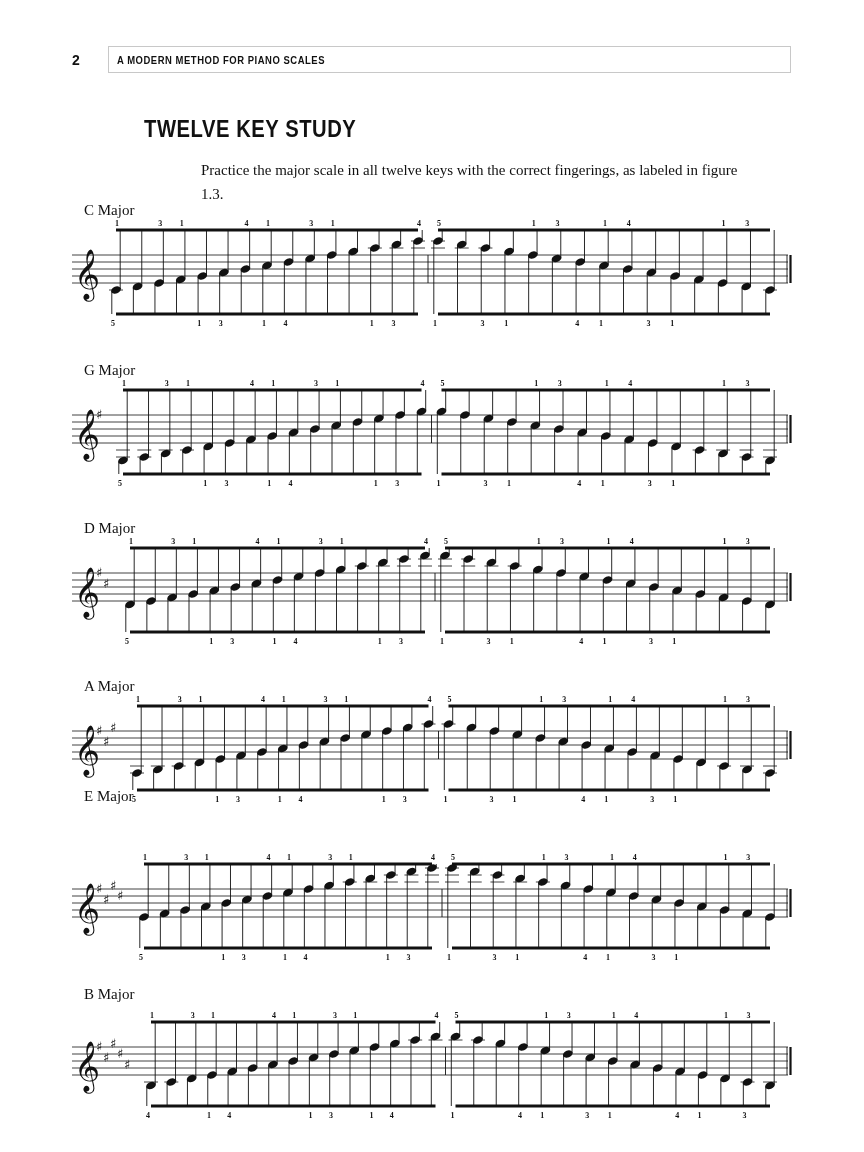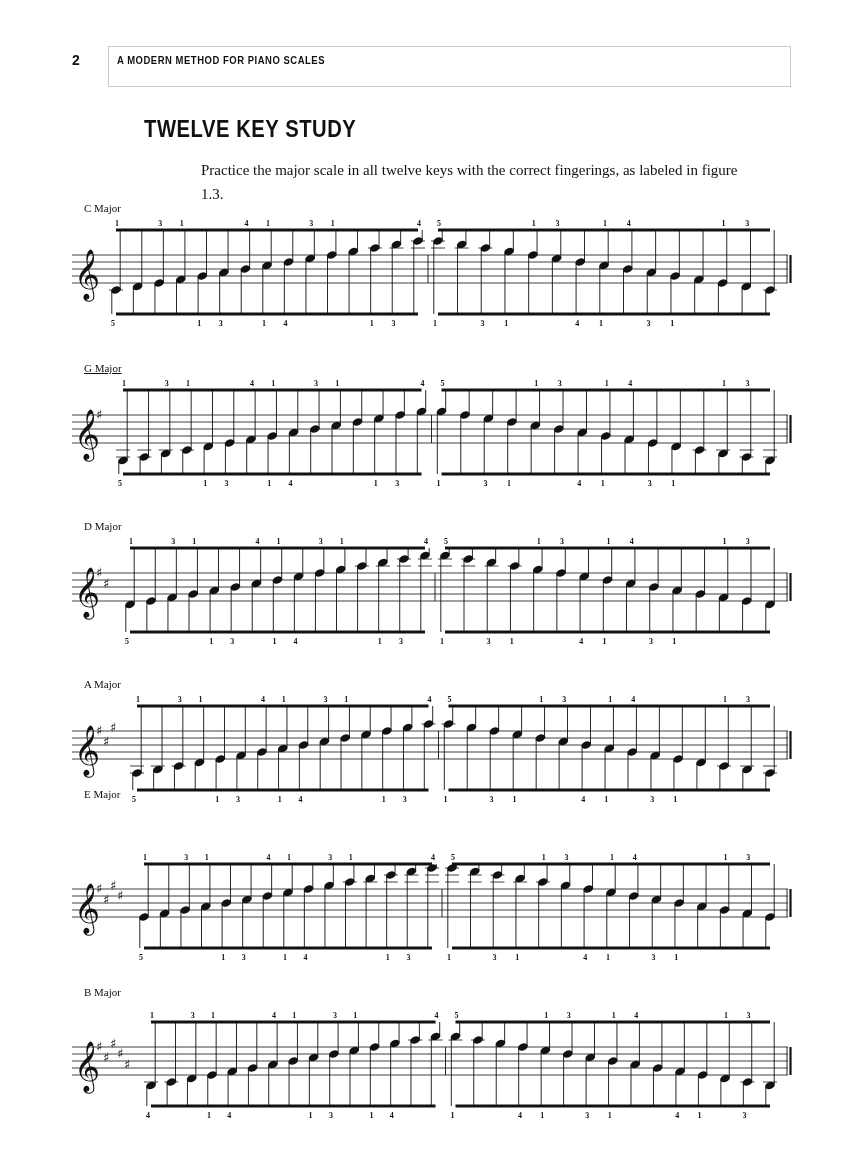--- a/index.html
+++ b/index.html
@@ -1,22 +1,22 @@
 <!DOCTYPE html>
 <html><head>
 <meta charset="utf-8">
 <style>
   html, body { margin: 0; padding: 0; background: #ffffff; }
   body { width: 864px; height: 1152px; position: relative; overflow: hidden; font-family: "Liberation Serif", serif; color: #111; }
   .page-number { position: absolute; left: 72px; top: 52px; font-family: "Liberation Sans", sans-serif; font-weight: bold; font-size: 14px; letter-spacing: 0.5px; }
-  .running-header { position: absolute; left: 108px; top: 46px; width: 683px; height: 41px; border: 1px solid #c8c8c8; box-sizing: border-box; }
+  .running-header { position: absolute; left: 108px; top: 46px; width: 683px; height: 27px; border: 1px solid #c8c8c8; box-sizing: border-box; }
   .running-header span { position: absolute; left: 8px; top: 7px; font-family: "Liberation Sans", sans-serif; font-weight: bold; font-size: 10.5px; letter-spacing: 0.6px; transform: scaleX(0.9); transform-origin: left; }
   .section-title { position: absolute; left: 144px; top: 116px; font-family: "Liberation Sans", sans-serif; font-weight: bold; font-size: 23px; letter-spacing: 0.6px; transform: scaleX(0.88); transform-origin: left; margin: 0; }
   .intro { position: absolute; left: 193px; top: 150px; width: 540px; font-size: 15px; line-height: 24px; margin: 8px; }
-  .scale-label { position: absolute; left: 84px; font-size: 11px; }
+  .scale-label { position: absolute; left: 84px; font-size: 15px; }
   svg.system { position: absolute; left: 0; overflow: visible; }
   .finger { font-family: "Liberation Serif", serif; font-weight: bold; font-size: 8px; fill: #111; }
 </style>
 </head>
 <body>
 
 <div class="page-number">2</div>
 <div class="running-header">
   <span>A MODERN METHOD FOR PIANO SCALES</span>
 </div>
@@ -163,21 +163,21 @@
       <text x="723.5714285714286" y="26" class="finger" text-anchor="middle">1</text>
       <line x1="750.4857142857143" x2="750.4857142857143" y1="85.5" y2="30" stroke="#111111" stroke-width="0.9"></line>
       <line x1="742.0857142857142" x2="742.0857142857142" y1="87.5" y2="114" stroke="#111111" stroke-width="0.9"></line>
       <ellipse cx="746.2857142857142" cy="86.5" rx="5" ry="3.5" transform="rotate(-20 746.2857142857142 86.5)" fill="#111111"></ellipse>
       <text x="747.2857142857142" y="26" class="finger" text-anchor="middle">3</text>
       <line x1="763" x2="777" y1="90" y2="90" stroke="#111111" stroke-width="0.8"></line>
       <line x1="774.2" x2="774.2" y1="89" y2="30" stroke="#111111" stroke-width="0.9"></line>
       <line x1="765.8" x2="765.8" y1="91" y2="114" stroke="#111111" stroke-width="0.9"></line>
       <ellipse cx="770" cy="90" rx="5" ry="3.5" transform="rotate(-20 770 90)" fill="#111111"></ellipse>
     </svg>
-    <div class="scale-label" style="top: 362px; text-decoration: underline;">G Major</div>
+    <div class="scale-label" style="top: 362px;">G Major</div>
     <svg class="system" width="864" height="140" viewBox="0 0 864 140" style="top: 360px;">
       <line x1="72" x2="788" y1="83" y2="83" stroke="#111111" stroke-width="0.8"></line>
       <line x1="72" x2="788" y1="76" y2="76" stroke="#111111" stroke-width="0.8"></line>
       <line x1="72" x2="788" y1="69" y2="69" stroke="#111111" stroke-width="0.8"></line>
       <line x1="72" x2="788" y1="62" y2="62" stroke="#111111" stroke-width="0.8"></line>
       <line x1="72" x2="788" y1="55" y2="55" stroke="#111111" stroke-width="0.8"></line>
       <line x1="787" x2="787" y1="55" y2="83" stroke="#111111" stroke-width="0.9"></line>
       <line x1="790.5" x2="790.5" y1="55" y2="83" stroke="#111111" stroke-width="2.2"></line>
       <text x="74" y="89" font-size="44" font-family="DejaVu Sans, sans-serif" fill="#111111">𝄞</text>
       <text x="96" y="59" font-size="13" font-family="DejaVu Sans, sans-serif" fill="#111111">♯</text>

